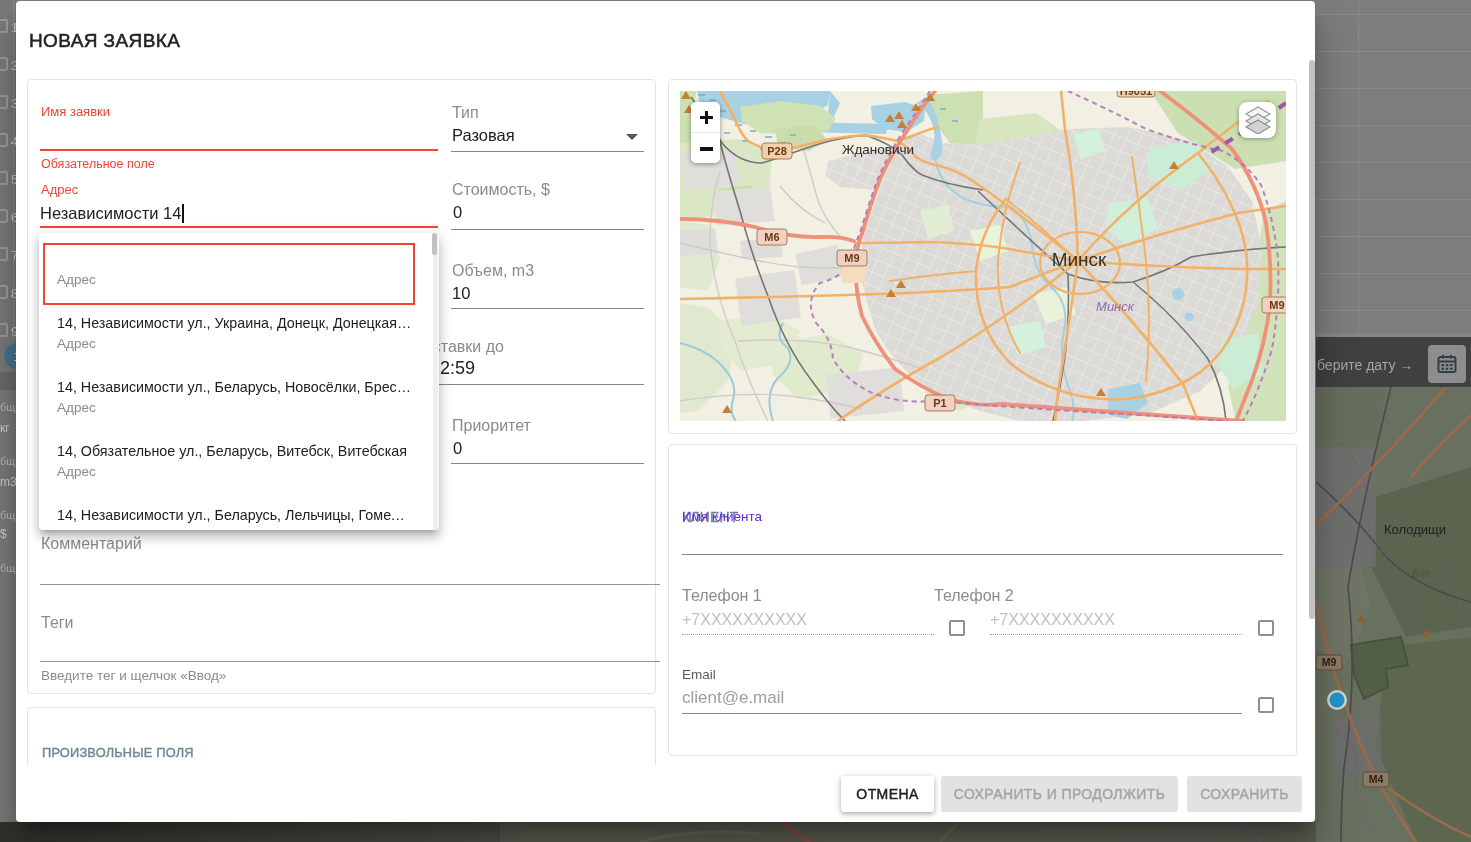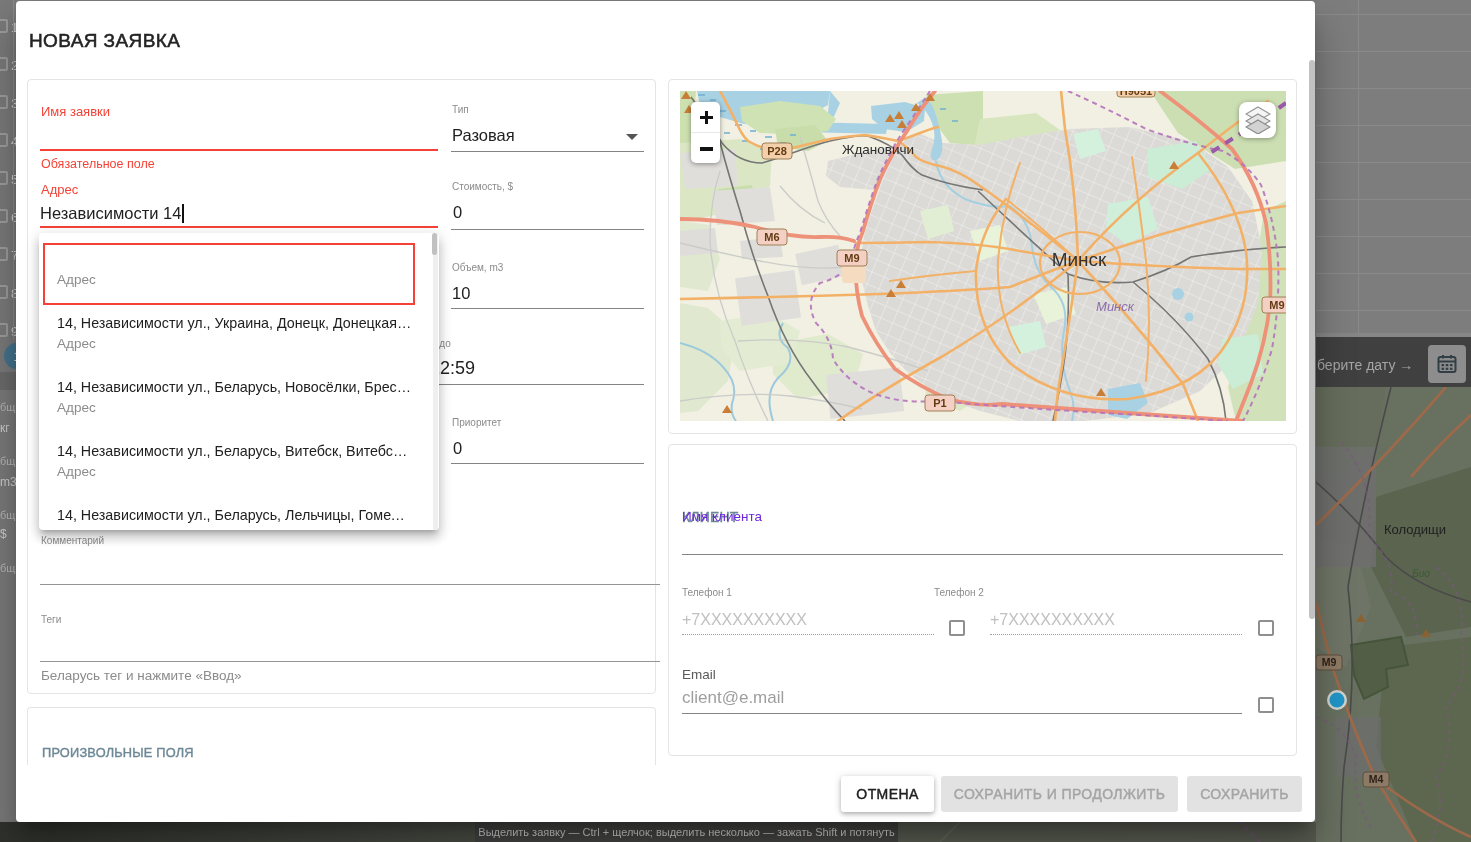--- a/index.html
+++ b/index.html
@@ -12,21 +12,21 @@
   #bg { position:absolute; inset:0; background:#7c7c7c; }
   .bgrowline { position:absolute; height:1px; background:#8a8a8a; }
 
   
   #modal { position:absolute; left:16px; top:1px; width:1299px; height:821px;
     background:#ffffff; border-radius:4px; box-shadow:0 11px 15px -7px rgba(0,0,0,.3), 0 24px 38px 3px rgba(0,0,0,.25); }
   #title { position:absolute; left:13px; top:29px; font-size:19px; font-weight:400; -webkit-text-stroke:0.55px #242424; color:#242424; letter-spacing:.4px; }
 
   .card { position:absolute; background:#fff; border:1px solid #e4e4e4; border-radius:4px; }
 
-  .lbl { position:absolute; font-size:10px; color:#8b8b8b; }
+  .lbl { position:absolute; font-size:16px; color:#8b8b8b; }
   .lblr { position:absolute; font-size:13px; color:#f44336; }
   .val { position:absolute; font-size:16.5px; color:#212121; }
   .uline { position:absolute; height:1px; background:#848484; }
   .ulred { position:absolute; height:2px; background:#f44336; }
 
   
   #dd { position:absolute; left:23px; top:232px; width:400px; height:297px; background:#fff;
     border-radius:4px; box-shadow:0 5px 5px -3px rgba(0,0,0,.2), 0 8px 10px 1px rgba(0,0,0,.14), 0 3px 14px 2px rgba(0,0,0,.12);
     z-index:5; overflow:hidden; }
   .ddi-t { position:absolute; left:18px; font-size:14.3px; color:#212121; white-space:nowrap; overflow:hidden; text-overflow:ellipsis; width:356px; }
@@ -156,24 +156,20 @@
       <rect width="1316" height="20" fill="#62665a"></rect>
       <rect x="0" y="0" width="500" height="20" fill="#565a50"></rect>
       <path d="M640,20 Q700,5 760,12" stroke="#6e7263" stroke-width="3" fill="none"></path>
       <path d="M780,0 L810,20" stroke="#a0543f" stroke-width="3"></path>
       <path d="M960,0 L940,20" stroke="#6e7263" stroke-width="2"></path>
       <path d="M1240,0 L1260,20" stroke="#7b5a80" stroke-width="2" stroke-dasharray="4 4"></path>
     </svg>
     <div class="abs" style="left:0; top:0; width:1316px; height:20px; background:linear-gradient(90deg, rgba(0,0,0,.45), rgba(0,0,0,.12) 40%, rgba(0,0,0,.1));"></div>
   </div>
 
-  <div class="abs" style="left:475px; top:822px; width:423px; height:20px; background:rgba(66,66,66,.93);
-      color:#c9c9c9; font-size:11px; display:flex; align-items:center; justify-content:center; white-space:nowrap; overflow:hidden;">
-    Выделить заявку — Ctrl + щелчок; выделить несколько — зажать Shift и потянуть
-  </div>
 
   <div id="modal">
     <div id="title">НОВАЯ ЗАЯВКА</div>
 
     <div class="card" style="left:11px; top:78px; width:629px; height:615px;"></div>
 
     <div class="card" style="left:11px; top:706px; width:629px; height:58px; border-bottom:none; border-radius:4px 4px 0 0;"></div>
     <div class="secthead" style="left:26px; top:744px; font-size:12.8px;">ПРОИЗВОЛЬНЫЕ ПОЛЯ</div>
 
     <div class="card" style="left:652px; top:78px; width:629px; height:355px;"></div>
@@ -185,21 +181,21 @@
     <div class="lblr" style="left:25px; top:156px; font-size:12.5px;">Обязательное поле</div>
     <div class="lblr" style="left:25px; top:181px;">Адрес</div>
     <div class="val" style="left:24px; top:203px;">Независимости 14</div>
     <div class="abs" style="left:166px; top:203px; width:1.5px; height:19px; background:#111;"></div>
     <div class="ulred" style="left:24px; top:225px; width:398px;"></div>
 
     <div class="lbl" style="left:25px; top:534px;">Комментарий</div>
     <div class="uline" style="left:24px; top:583px; width:620px; background:#949494;"></div>
     <div class="lbl" style="left:25px; top:613px;">Теги</div>
     <div class="uline" style="left:24px; top:660px; width:620px; background:#949494;"></div>
-    <div class="lbl" style="left:25px; top:667px; font-size:13.5px;">Беларусь тег и нажмите «Ввод»</div>
+    <div class="lbl" style="left:25px; top:667px; font-size:13.5px;">Введите тег и щелчок «Ввод»</div>
 
     <div class="lbl" style="left:436px; top:103px;">Тип</div>
     <div class="val" style="left:436px; top:125px;">Разовая</div>
     <div class="abs" style="left:610px; top:133px; width:0; height:0; border-left:6px solid transparent; border-right:6px solid transparent; border-top:6px solid #545454;"></div>
     <div class="uline" style="left:435px; top:150px; width:193px;"></div>
 
     <div class="lbl" style="left:436px; top:180px;">Стоимость, $</div>
     <div class="val" style="left:437px; top:202px;">0</div>
     <div class="uline" style="left:435px; top:228px; width:193px;"></div>
 
@@ -216,21 +212,21 @@
     <div class="uline" style="left:435px; top:462px; width:193px;"></div>
 
     <div id="dd">
       <div class="abs" style="right:1px; top:0; width:5px; height:297px; background:#efefef;"></div>
       <div id="ddsel"></div>
       <div class="ddi-s" style="top:39px;">Адрес</div>
       <div class="ddi-t" style="top:82px;">14, Независимости ул., Украина, Донецк, Донецкая область</div>
       <div class="ddi-s" style="top:103px;">Адрес</div>
       <div class="ddi-t" style="top:146px;">14, Независимости ул., Беларусь, Новосёлки, Брестская</div>
       <div class="ddi-s" style="top:167px;">Адрес</div>
-      <div class="ddi-t" style="top:210px;">14, Независимости ул., Беларусь, Витебск, Витебская</div>
+      <div class="ddi-t" style="top:210px;">14, Обязательное ул., Беларусь, Витебск, Витебская</div>
       <div class="ddi-s" style="top:231px;">Адрес</div>
       <div class="ddi-t" style="top:274px;">14, Независимости ул., Беларусь, Лельчицы, Гомельская</div>
       <div id="ddsb"></div>
     </div>
 
     <div id="mapwrap" class="abs" style="left:664px; top:90px; width:606px; height:330px; overflow:hidden;">
     <svg width="606" height="330" viewBox="0 0 606 330" font-family="Liberation Sans, sans-serif">
       <defs>
         <pattern id="grid1" width="13" height="13" patternUnits="userSpaceOnUse" patternTransform="rotate(23)">
           <rect width="13" height="13" fill="none"></rect>

